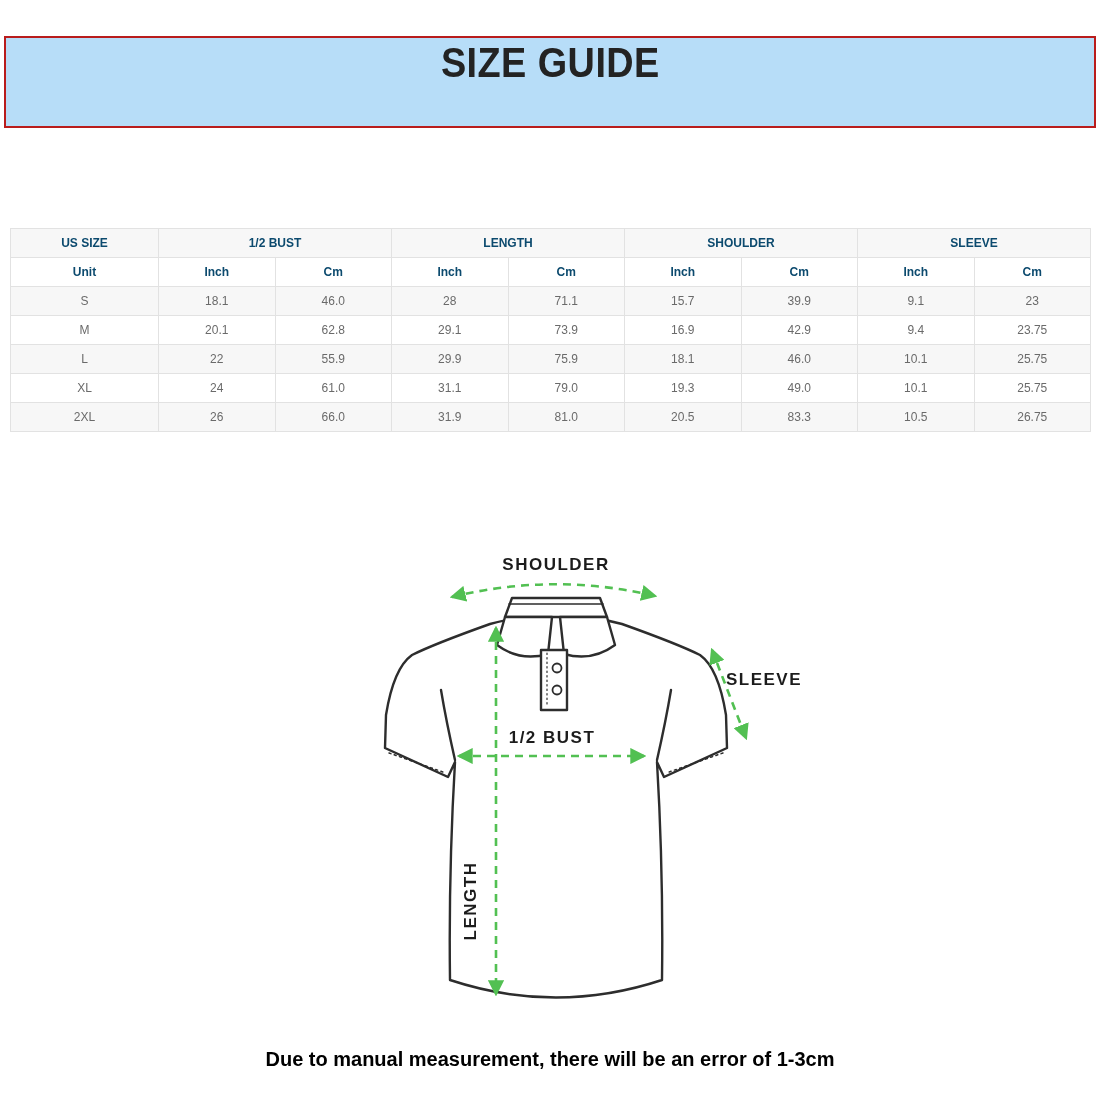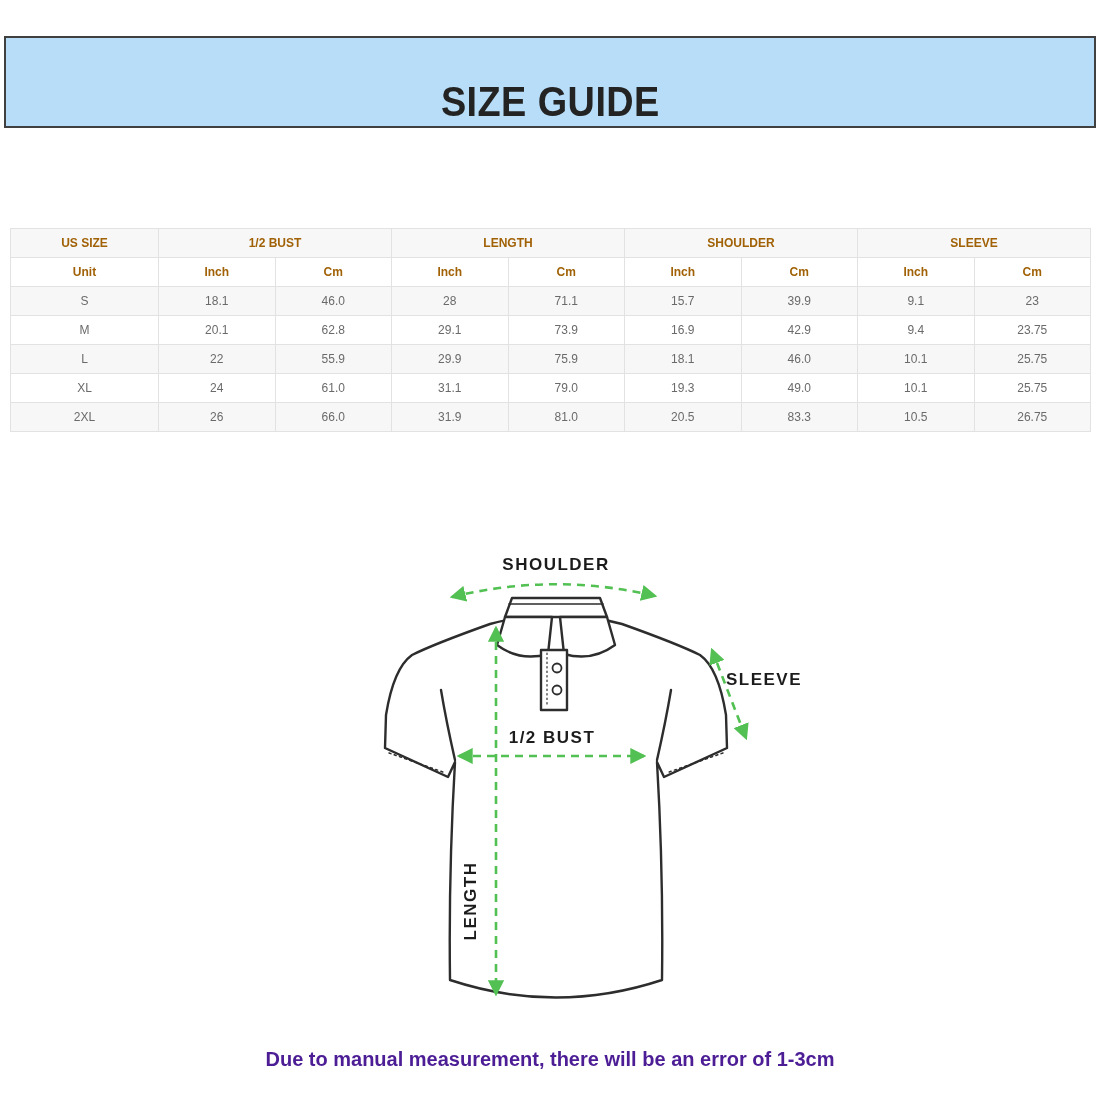--- a/index.html
+++ b/index.html
@@ -4,51 +4,51 @@
 <style>
   * { margin:0; padding:0; box-sizing:border-box; }
   html,body { background:#ffffff; }
   body { font-family:"Liberation Sans", sans-serif; }
   .page {
     position:relative; width:1100px; height:1100px; background:#ffffff; overflow:hidden;
   }
   
   .banner {
     position:absolute; left:4px; top:36px; width:1092px; height:92px;
-    background:#b7ddf8; border:2px solid #404040;
-    display:flex; align-items:flex-end; justify-content:center;
+    background:#b7ddf8; border:2px solid #b91c1c;
+    display:flex; align-items:flex-start; justify-content:center;
   }
   .banner-title {
     display:inline-block; font-size:43px; font-weight:bold; color:#232323;
     letter-spacing:0.5px; transform:scaleX(0.88); white-space:nowrap;
   }
   
   .size-table {
     position:absolute; left:10px; top:228px; width:1080px;
     border-collapse:collapse; table-layout:fixed;
   }
   .size-table th, .size-table td {
     border:1px solid #e2e2e2; text-align:center; vertical-align:middle;
     height:29px; padding:0 2px; font-size:12px;
   }
-  .size-table thead th { font-weight:bold; color:#a16207; }
+  .size-table thead th { font-weight:bold; color:#0c4a6e; }
   .size-table tbody td { font-weight:normal; color:#6a6a6a; }
   .size-table thead tr[data-name="table-group-row"] { background:#f7f7f7; }
   .size-table thead tr[data-name="table-unit-row"]  { background:#ffffff; }
   .size-table tbody tr:nth-child(odd)  { background:#f7f7f7; }
   .size-table tbody tr:nth-child(even) { background:#ffffff; }
   
   .diagram { position:absolute; left:378px; top:545px; width:424px; height:505px; }
   .diagram svg { display:block; width:100%; height:100%; }
   .d-label { font-family:"Liberation Sans", sans-serif; font-weight:bold; font-size:17px;
              fill:#1c1c1c; letter-spacing:1.5px; }
   
   .note {
     position:absolute; left:0; top:1048px; width:1100px; text-align:center;
-    font-size:20px; font-weight:bold; color:#4c1d95;
+    font-size:20px; font-weight:bold; color:#000000;
   }
 </style>
 </head>
 <body>
 
 <div class="page" data-name="size-guide-page">
 
   <div class="banner" data-name="size-guide-banner">
     <span class="banner-title" data-name="page-title">SIZE GUIDE</span>
   </div>

